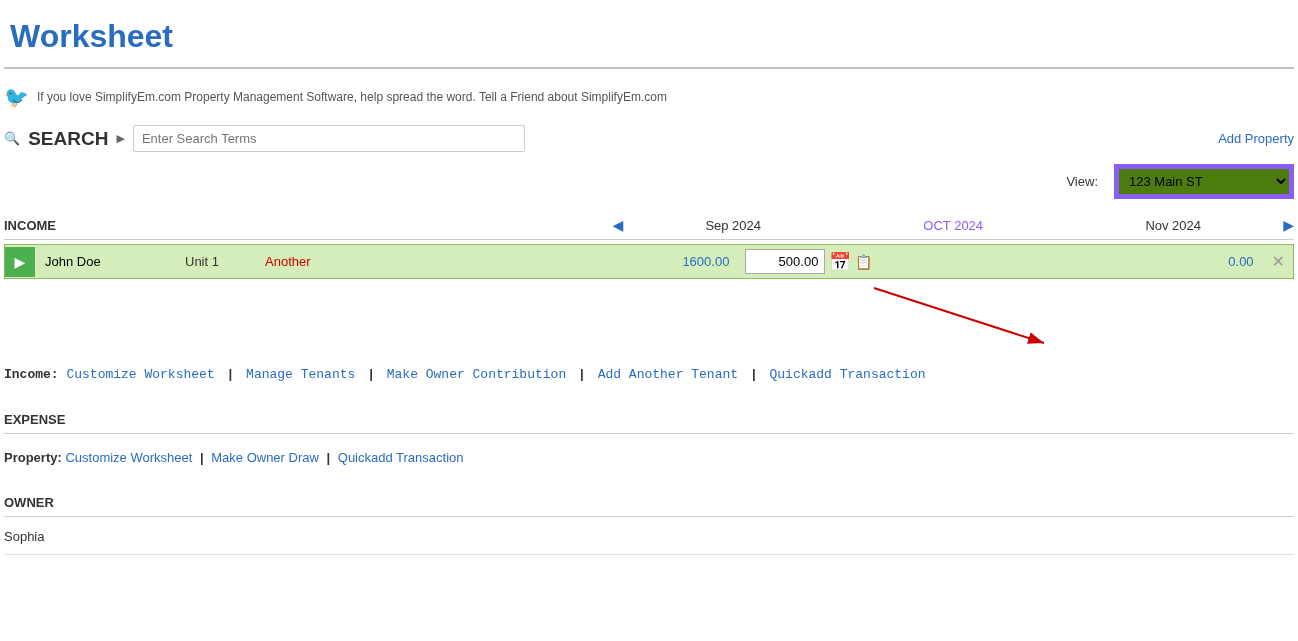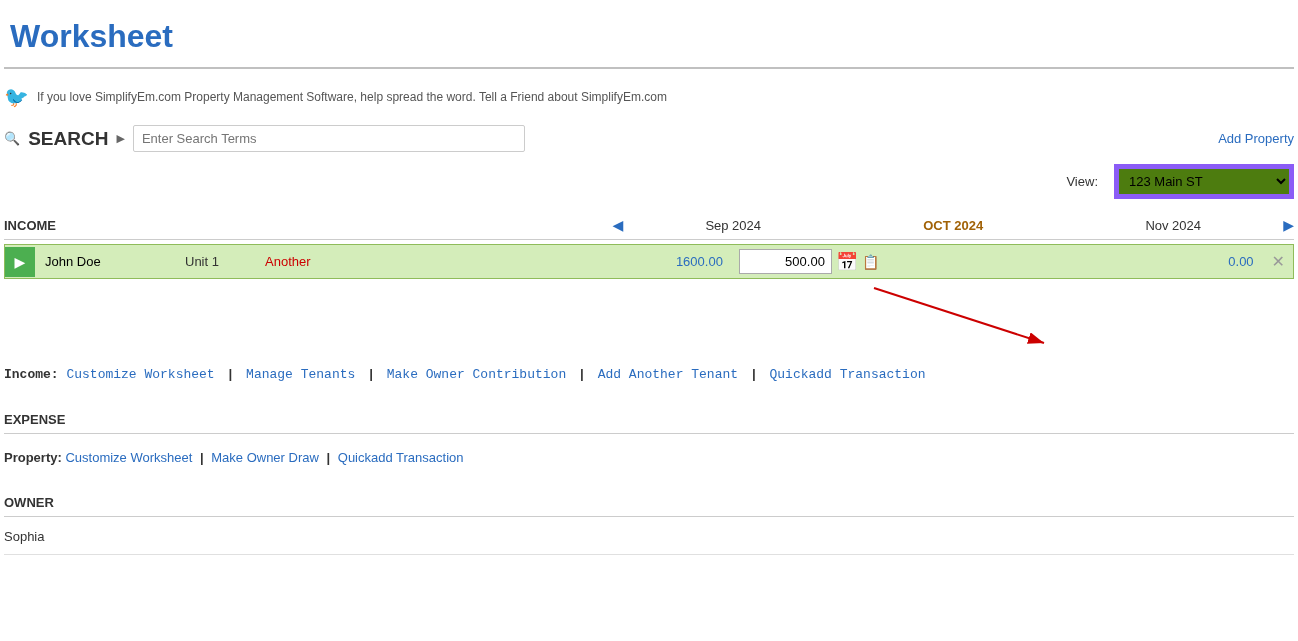--- a/index.html
+++ b/index.html
@@ -22,32 +22,32 @@
     .add-property-link { margin-left: auto; color: #2a6cbf; text-decoration: none; font-size: 13px; }
 
     .view-row { display: flex; align-items: center; justify-content: flex-end; padding: 6px 0 12px 0; gap: 16px; }
     .view-label { font-size: 13px; color: #333; font-weight: normal; }
     .view-select { border: 5px solid #8b5cf6; padding: 4px 6px; font-size: 13px; min-width: 180px; background: #4d7c0f; }
 
     .section-header { display: flex; align-items: flex-end; padding: 6px 0; border-bottom: 1px solid #ccc; margin-bottom: 2px; }
     .section-title { font-weight: bold; font-size: 13px; color: #333; text-transform: uppercase; flex: 1; }
     .month-nav { display: flex; align-items: center; gap: 0; }
     .month-col { width: 220px; text-align: center; font-size: 13px; color: #333; }
-    .month-col.active { font-weight: bold; color: #a16207; }
+    .month-col.active { font-weight: normal; color: #8b5cf6; }
     .nav-arrow { color: #2a6cbf; cursor: pointer; font-size: 14px; text-decoration: none; }
 
     .income-row { display: flex; align-items: center; background: #d4edba; border: 1px solid #8fbc5a; margin: 4px 0; }
     .play-btn { background: #4caf50; border: none; width: 30px; height: 30px; display: flex; align-items: center; justify-content: center; cursor: pointer; flex-shrink: 0; }
     .play-btn-icon { color: #fff; font-size: 14px; }
     .tenant-name { color: #000000; text-decoration: none; font-weight: normal; padding: 8px 10px; min-width: 140px; }
     .unit-label { padding: 8px 10px; min-width: 80px; color: #333; }
     .overdue-label { color: #cc0000; padding: 8px 10px; min-width: 100px; }
     .amount-prev { color: #2a6cbf; text-decoration: none; text-align: right; min-width: 160px; padding: 8px 10px; }
     .amount-input-wrap { display: flex; align-items: center; gap: 4px; padding: 4px 6px; }
-    .amount-input { border: 1px solid #aaa; padding: 4px 6px; width: 93px; text-align: right; font-size: 13px; }
+    .amount-input { border: 1px solid #aaa; padding: 4px 6px; width: 80px; text-align: right; font-size: 13px; }
     .calendar-icon { font-size: 18px; cursor: pointer; }
     .note-icon { font-size: 14px; cursor: pointer; color: #555; }
     .amount-next { color: #2a6cbf; text-decoration: none; text-align: right; flex: 1; padding: 8px 10px; }
     .close-btn { color: #999; font-size: 16px; cursor: pointer; padding: 4px 8px; text-decoration: none; }
 
     .income-links { padding: 14px 0 4px 0; font-size: 13px; color: #333; font-family: Liberation Mono, monospace; }
     .income-links a { color: #2a6cbf; text-decoration: none; }
     .income-links span { color: #333; font-weight: bold; }
     .sep { color: #666; margin: 0 4px; }
 

